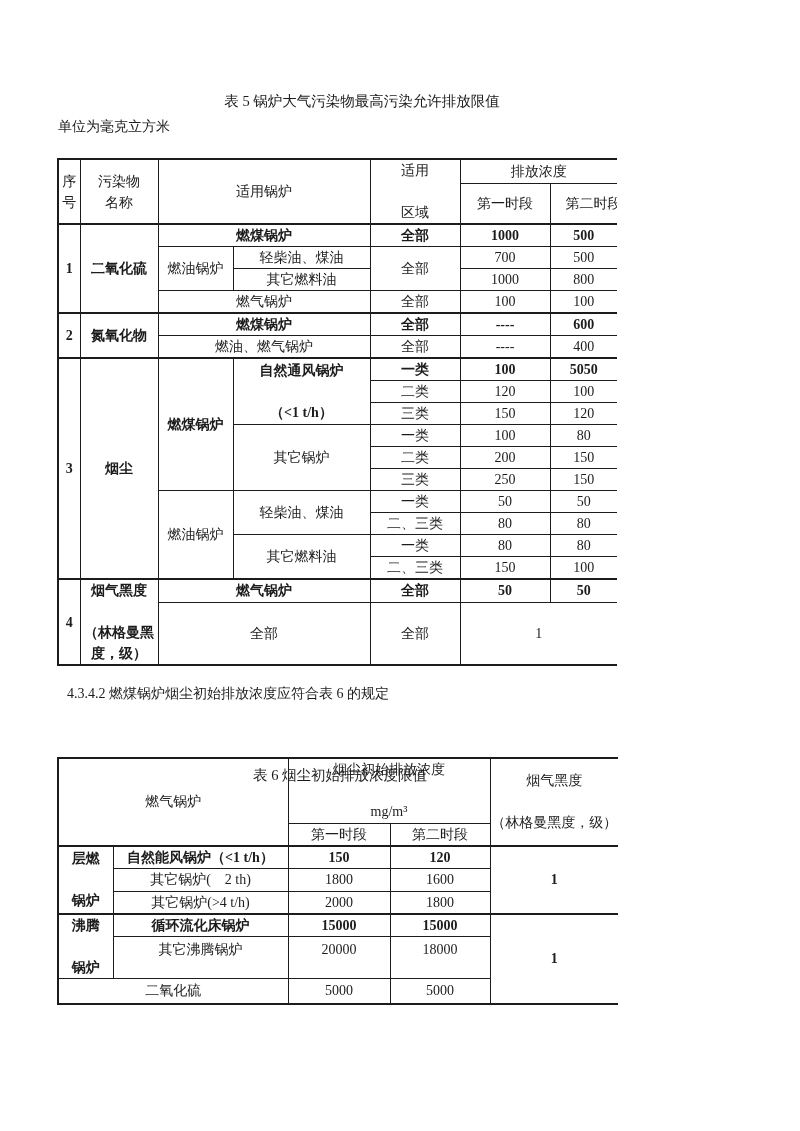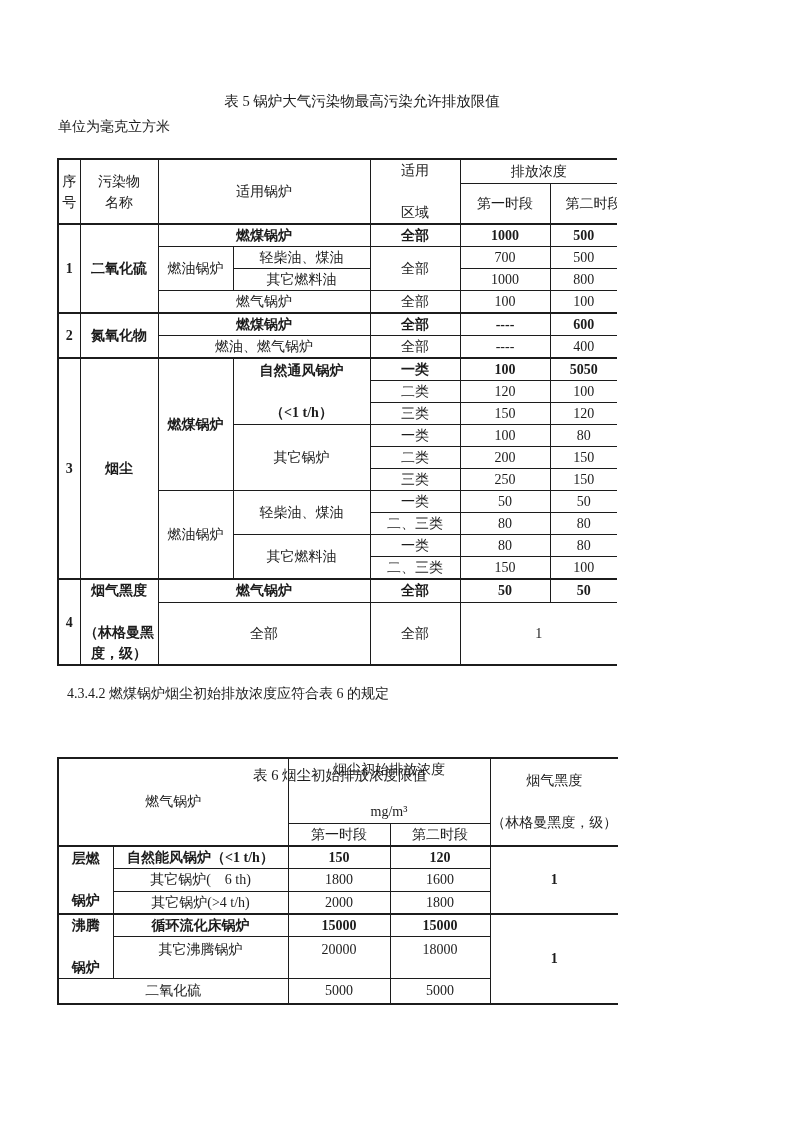--- a/index.html
+++ b/index.html
@@ -206,21 +206,21 @@
   <tr class="tt" style="height:22px">
     <td rowspan="3">层燃
 
 锅炉</td>
     <td>自然能风锅炉（&lt;1 t/h）</td>
     <td>150</td>
     <td>120</td>
     <td rowspan="3" class="lastcol">1</td>
   </tr>
   <tr style="height:23px">
-    <td>其它锅炉(　6 th)</td>
+    <td>其它锅炉(　2 th)</td>
     <td>1800</td>
     <td>1600</td>
   </tr>
   <tr style="height:22px">
     <td>其它锅炉(&gt;4 t/h)</td>
     <td>2000</td>
     <td>1800</td>
   </tr>
   <tr class="tt" style="height:22px">
     <td rowspan="2">沸腾

